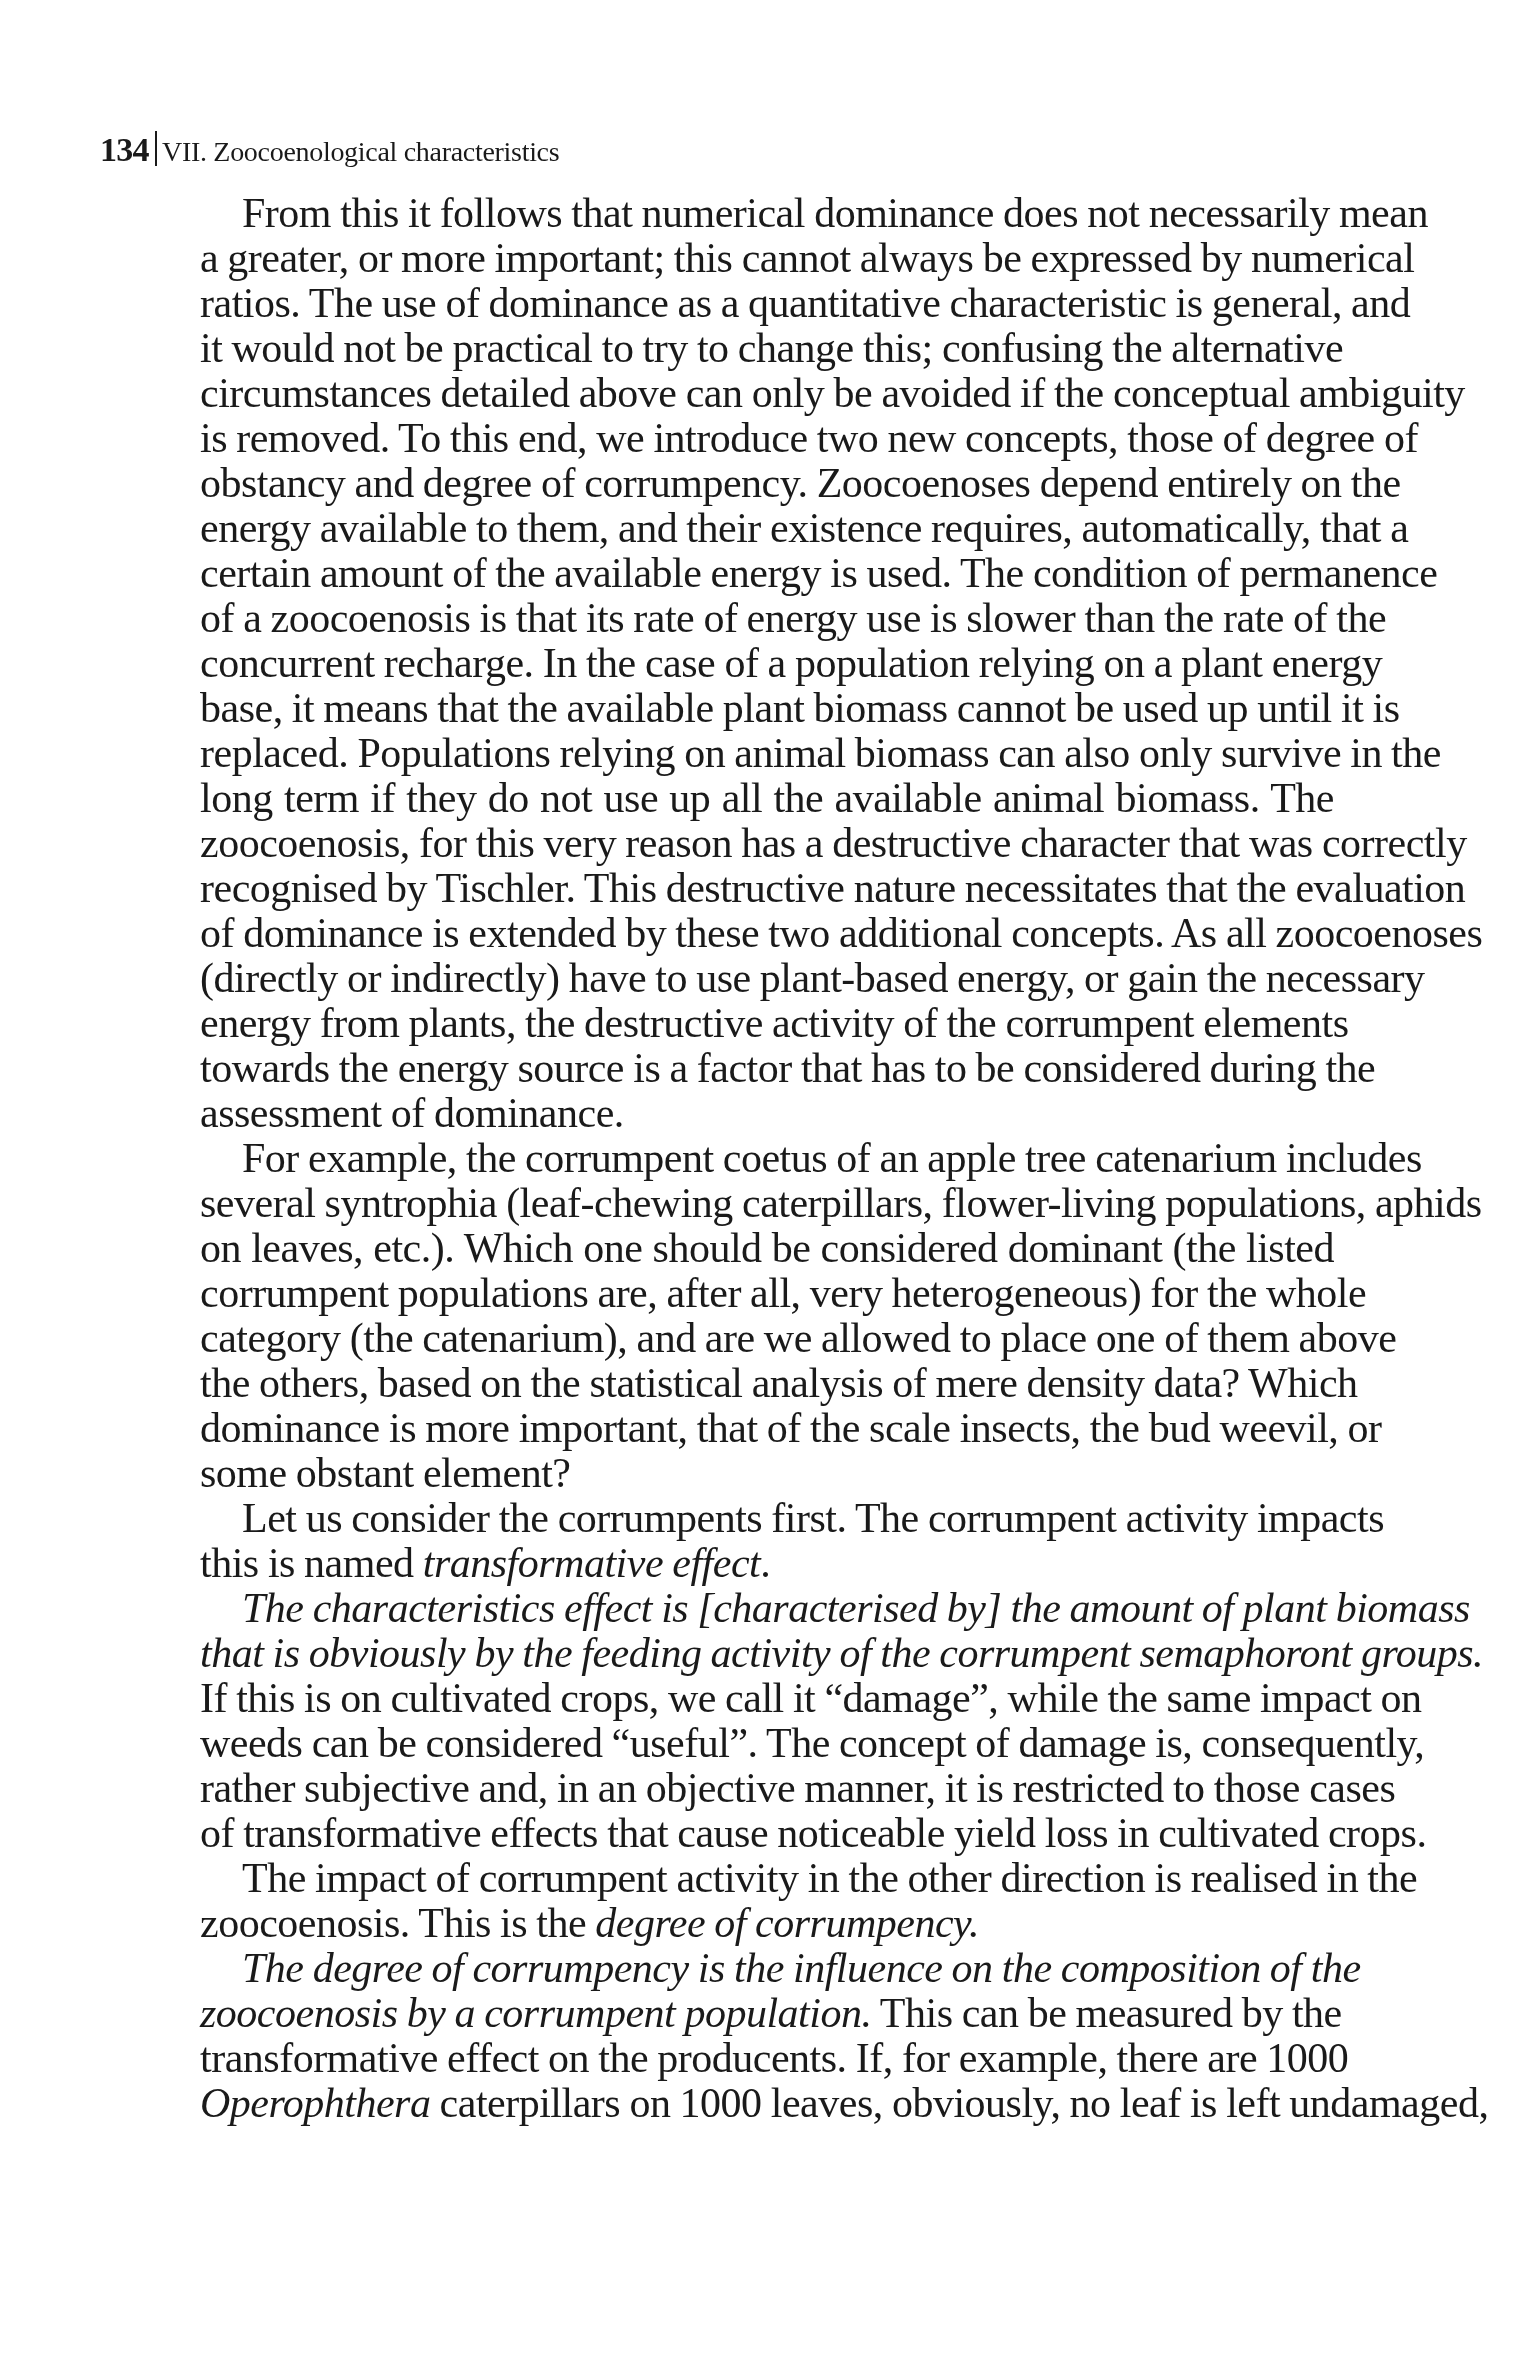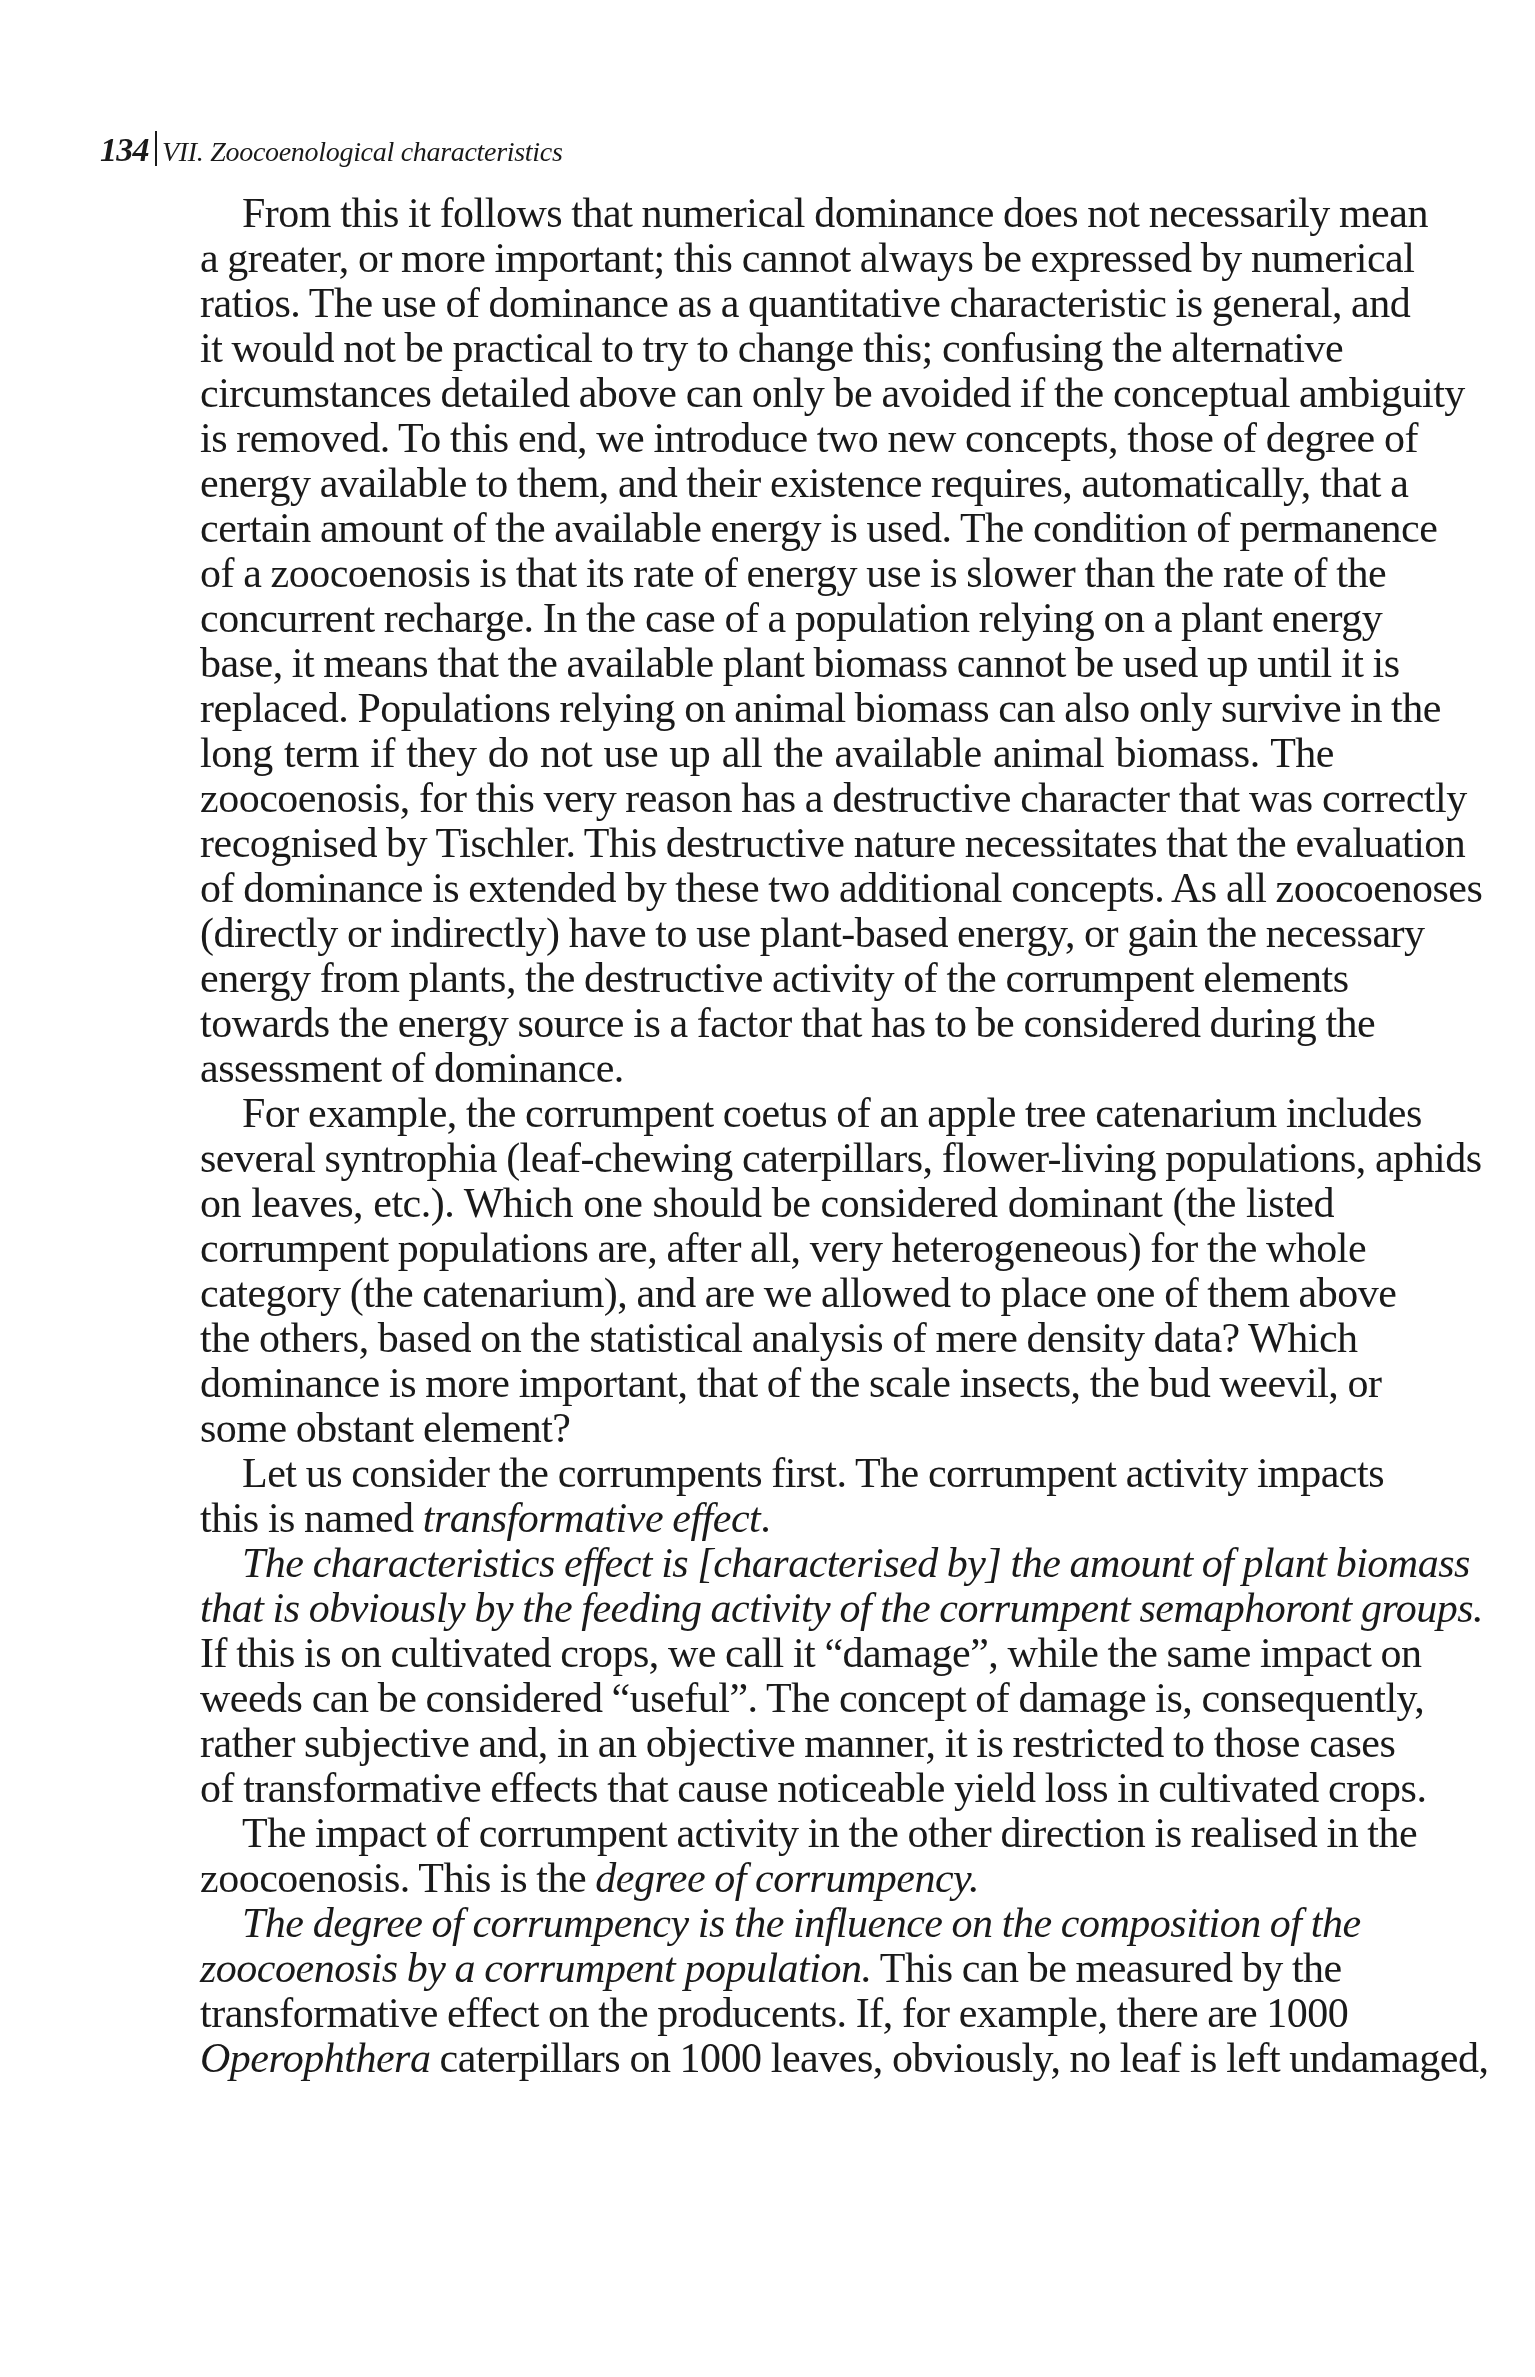--- a/index.html
+++ b/index.html
@@ -15,21 +15,20 @@
       color: #1a1a1a;
       font-family: "Liberation Serif", "DejaVu Serif", serif;
     }
     .running-header {
       position: absolute;
       left: 100px;
       top: 126px;
       display: flex;
       align-items: baseline;
       white-space: nowrap;
-      font-style: italic;
     }
     .page-number {
       font-weight: bold;
       font-size: 34px;
       letter-spacing: -0.8px;
     }
     .header-sep {
       display: inline-block;
       width: 1.7px;
       height: 35px;
@@ -101,20 +100,23 @@
       <div class="line">
         <span class="line-inner"><span>it would not be practical to try to change this; confusing the alternative</span></span>
       </div>
       <div class="line">
         <span class="line-inner"><span>circumstances detailed above can only be avoided if the conceptual ambiguity</span></span>
       </div>
       <div class="line">
         <span class="line-inner"><span>is removed. To this end, we introduce two new concepts, those of degree of</span></span>
       </div>
       <div class="line">
+        <span class="line-inner"><span>obstancy and degree of corrumpency. Zoocoenoses depend entirely on the</span></span>
+      </div>
+      <div class="line">
         <span class="line-inner"><span>energy available to them, and their existence requires, automatically, that a</span></span>
       </div>
       <div class="line">
         <span class="line-inner"><span>certain amount of the available energy is used. The condition of permanence</span></span>
       </div>
       <div class="line">
         <span class="line-inner"><span>of a zoocoenosis is that its rate of energy use is slower than the rate of the</span></span>
       </div>
       <div class="line">
         <span class="line-inner"><span>concurrent recharge. In the case of a population relying on a plant energy</span></span>

